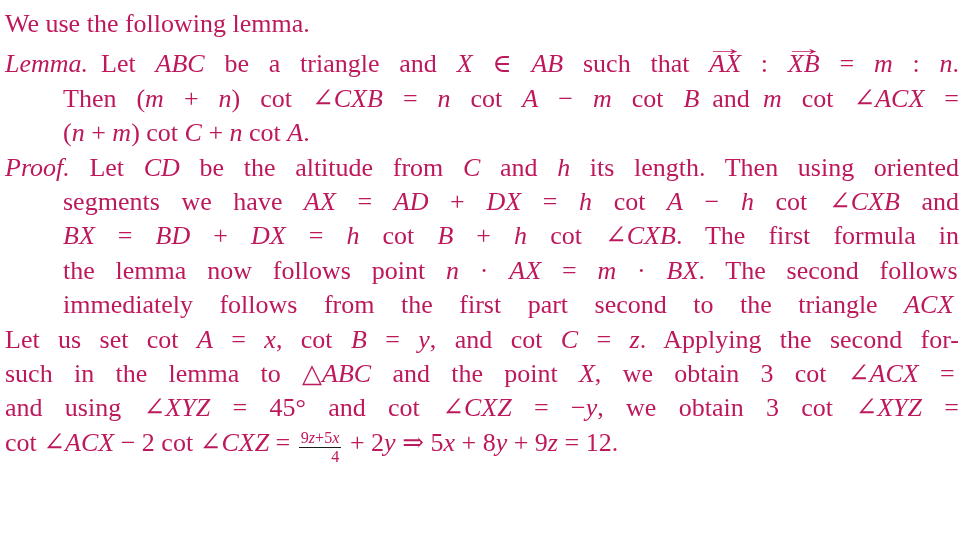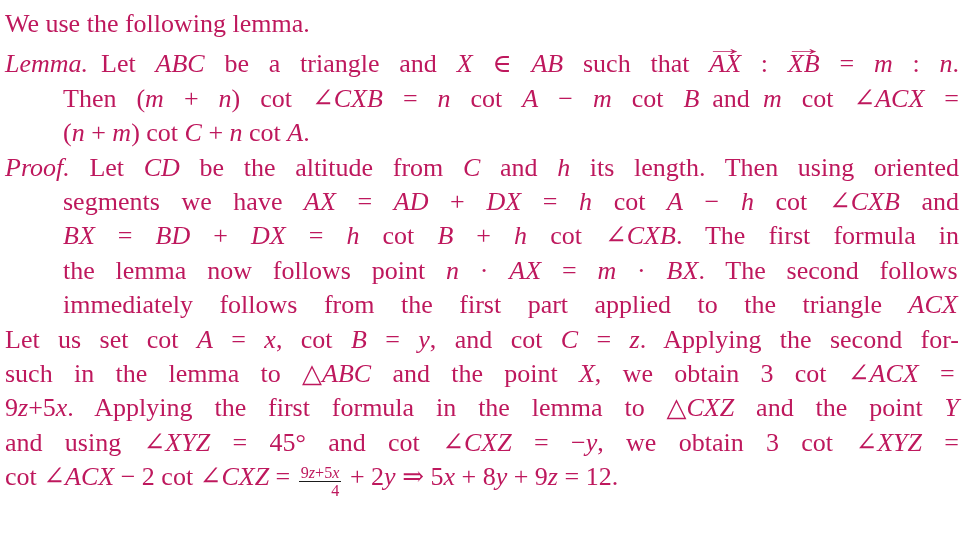--- a/index.html
+++ b/index.html
@@ -59,19 +59,18 @@
 
 <div class="doc">
     <div class="line"><span class="line-inner"><span class="text">We use the following lemma.</span></span></div>
     <div class="line justify tall"><span class="line-inner" style="word-spacing: 13.3015px;"><span class="textit">Lemma.</span><span class="text"> Let </span><span class="math"><span class="mi">ABC</span></span><span class="text"> be a triangle and </span><span class="math"><span class="mi">X</span> ∈ <span class="mi">AB</span></span><span class="text"> such that </span><span class="vec"><span class="mi">AX</span></span><span class="math"> : </span><span class="vec"><span class="mi">XB</span></span><span class="math"> = <span class="mi">m</span> : <span class="mi">n</span>.</span></span></div>
     <div class="line indent justify"><span class="line-inner" style="word-spacing: 13.5px;"><span class="text">Then </span><span class="math">(<span class="mi">m</span> + <span class="mi">n</span>) </span><span class="text">cot </span><span class="math">∠<span class="mi">CXB</span> = <span class="mi">n</span> </span><span class="text">cot </span><span class="math"><span class="mi">A</span> − <span class="mi">m</span> </span><span class="text">cot </span><span class="math"><span class="mi">B</span></span><span class="text"> and </span><span class="math"><span class="mi">m</span> </span><span class="text">cot </span><span class="math">∠<span class="mi">ACX</span> =</span></span></div>
     <div class="line indent"><span class="line-inner"><span class="math">(<span class="mi">n</span> + <span class="mi">m</span>) </span><span class="text">cot </span><span class="math"><span class="mi">C</span> + <span class="mi">n</span> </span><span class="text">cot </span><span class="math"><span class="mi">A</span>.</span></span></div>
     <div class="line justify"><span class="line-inner" style="word-spacing: 13.1562px;"><span class="textit">Proof.</span><span class="text"> Let </span><span class="math"><span class="mi">CD</span></span><span class="text"> be the altitude from </span><span class="math"><span class="mi">C</span></span><span class="text"> and </span><span class="math"><span class="mi">h</span></span><span class="text"> its length. Then using oriented</span></span></div>
     <div class="line indent justify"><span class="line-inner" style="word-spacing: 15.1348px;"><span class="text">segments we have </span><span class="math"><span class="mi">AX</span> = <span class="mi">AD</span> + <span class="mi">DX</span> = <span class="mi">h</span> </span><span class="text">cot </span><span class="math"><span class="mi">A</span> − <span class="mi">h</span> </span><span class="text">cot </span><span class="math">∠<span class="mi">CXB</span></span><span class="text"> and</span></span></div>
     <div class="line indent justify"><span class="line-inner" style="word-spacing: 16.5625px;"><span class="math"><span class="mi">BX</span> = <span class="mi">BD</span> + <span class="mi">DX</span> = <span class="mi">h</span> </span><span class="text">cot </span><span class="math"><span class="mi">B</span> + <span class="mi">h</span> </span><span class="text">cot </span><span class="math">∠<span class="mi">CXB</span>.</span><span class="text"> The first formula in</span></span></div>
     <div class="line indent justify"><span class="line-inner" style="word-spacing: 14.3471px;"><span class="text">the lemma now follows point </span><span class="math"><span class="mi">n</span> · <span class="mi">AX</span> = <span class="mi">m</span> · <span class="mi">BX</span>.</span><span class="text"> The second follows</span></span></div>
-    <div class="line indent justify"><span class="line-inner" style="word-spacing: 20px;"><span class="text">immediately follows from the first part applied to the triangle </span><span class="math"><span class="mi">ACX</span></span></span></div>
+    <div class="line indent justify"><span class="line-inner" style="word-spacing: 20px;"><span class="text">immediately follows from the first part second to the triangle </span><span class="math"><span class="mi">ACX</span></span></span></div>
     <div class="line justify"><span class="line-inner" style="word-spacing: 11.8906px;"><span class="text">Let us set cot </span><span class="math"><span class="mi">A</span> = <span class="mi">x</span>,</span><span class="text"> cot </span><span class="math"><span class="mi">B</span> = <span class="mi">y</span>,</span><span class="text"> and cot </span><span class="math"><span class="mi">C</span> = <span class="mi">z</span>.</span><span class="text"> Applying the second for-</span></span></div>
     <div class="line justify"><span class="line-inner" style="word-spacing: 14.775px;"><span class="text">such in the lemma to </span><span class="math">△<span class="mi">ABC</span></span><span class="text"> and the point </span><span class="math"><span class="mi">X</span>,</span><span class="text"> we obtain 3 cot </span><span class="math">∠<span class="mi">ACX</span> =</span></span></div>
-    <div class="line justify"><span class="line-inner" style="word-spacing: 15.387px;"><span class="math">9<span class="mi">z</span>+5<span class="mi">x</span>.</span><span class="text"> Applying the first formula in the lemma to </span><span class="math">△<span class="mi">CXZ</span></span><span class="text"> and the point </span><span class="math"><span class="mi">Y</span></span></span></div>
     <div class="line justify"><span class="line-inner" style="word-spacing: 15.8271px;"><span class="text">and using </span><span class="math">∠<span class="mi">XYZ</span> = 45°</span><span class="text"> and cot </span><span class="math">∠<span class="mi">CXZ</span> = −<span class="mi">y</span>,</span><span class="text"> we obtain 3 cot </span><span class="math">∠<span class="mi">XYZ</span> =</span></span></div>
     <div class="line"><span class="line-inner"><span class="text">cot </span><span class="math">∠<span class="mi">ACX</span> − 2 </span><span class="text">cot </span><span class="math">∠<span class="mi">CXZ</span> = </span><span class="frac"><span class="num">9<span class="mi">z</span>+5<span class="mi">x</span></span><span class="den">4</span></span><span class="math"> + 2<span class="mi">y</span> ⇒ 5<span class="mi">x</span> + 8<span class="mi">y</span> + 9<span class="mi">z</span> = 12.</span></span></div>
   </div>
 
 </body></html>

